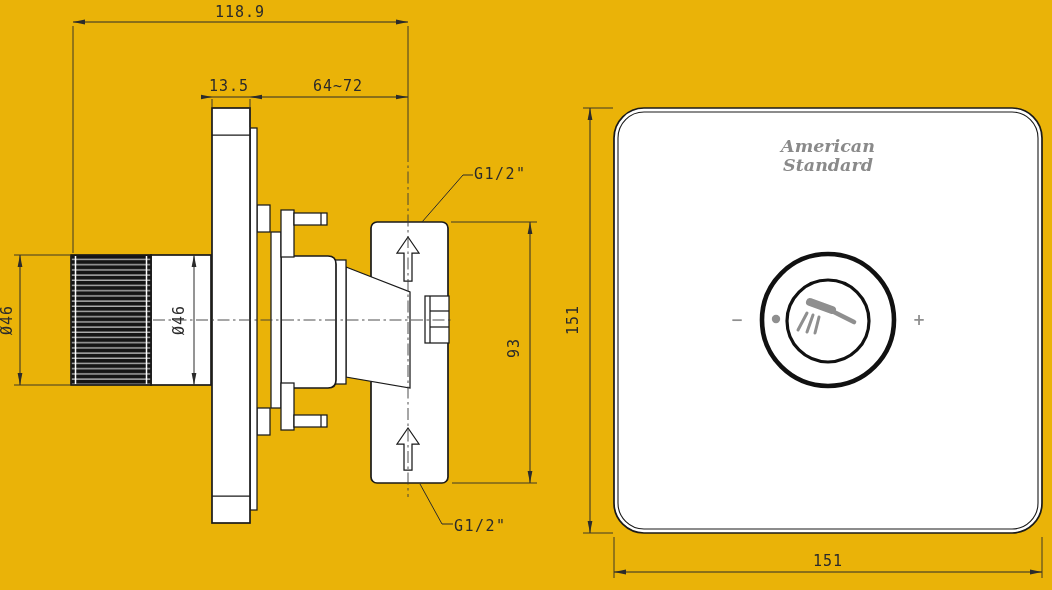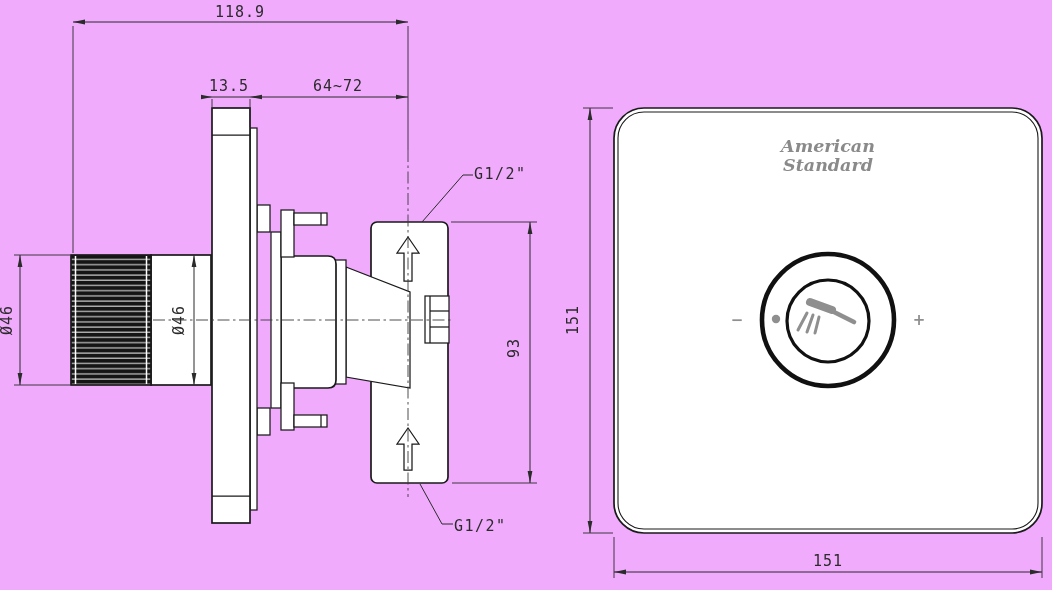--- a/index.html
+++ b/index.html
@@ -1,16 +1,16 @@
 <!DOCTYPE html>
 <html><head>
 <meta charset="utf-8">
 <style>
   html,body{margin:0;padding:0;background:#fff;}
-  .sheet{position:relative;width:1052px;height:590px;background:#f0abfc;overflow:hidden;
+  .sheet{position:relative;width:1052px;height:590px;background:#eab308;overflow:hidden;
          font-family:"DejaVu Sans Mono","Liberation Mono",monospace;}
   svg{display:block}
   text{fill:#2b2b2b;font-family:"DejaVu Sans Mono","Liberation Mono",monospace;font-size:15px;letter-spacing:1px;}
   text.dim{font-size:15px;}
   text.port{font-size:15px;letter-spacing:1.5px;}
   text.logo{font-family:"DejaVu Serif","Liberation Serif",serif;font-style:italic;font-weight:bold;
             font-size:17.5px;fill:#8a8a8a;letter-spacing:0;}
   text.sym{font-family:"DejaVu Sans","Liberation Sans",sans-serif;fill:#8f8f8f;font-weight:bold;letter-spacing:0;}
   .oline{fill:#ffffff;stroke:#1a1a1a;stroke-width:1.7;}
   .oline2{fill:#ffffff;stroke:#1a1a1a;stroke-width:1.25;}

